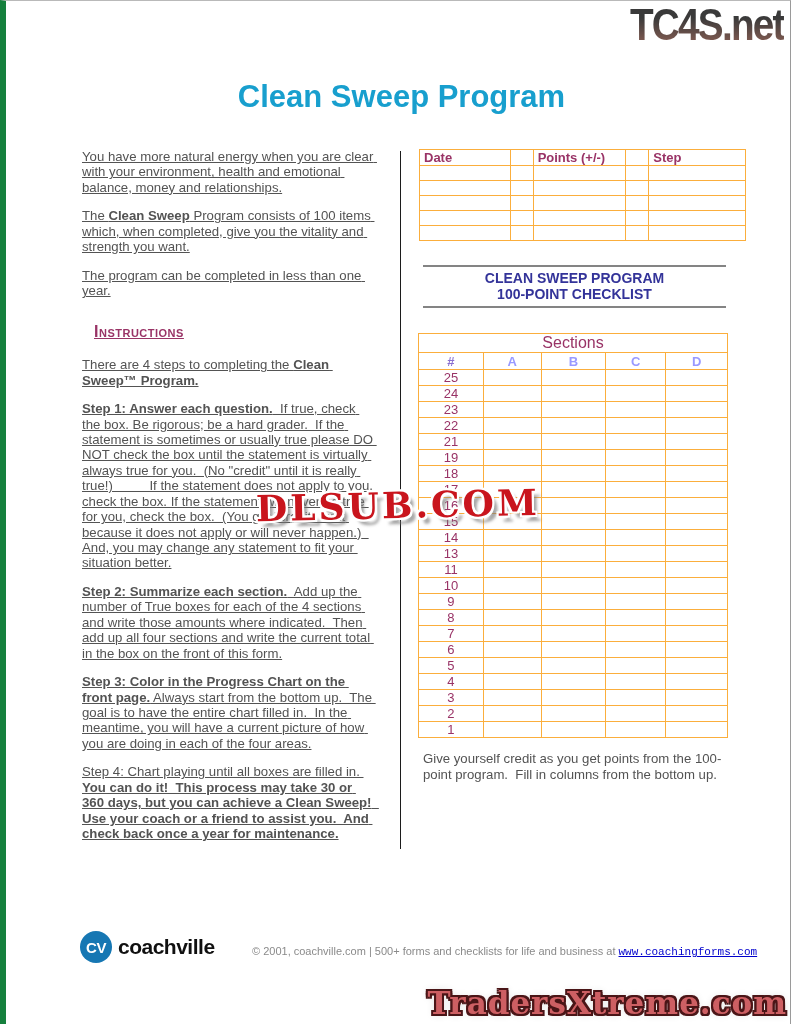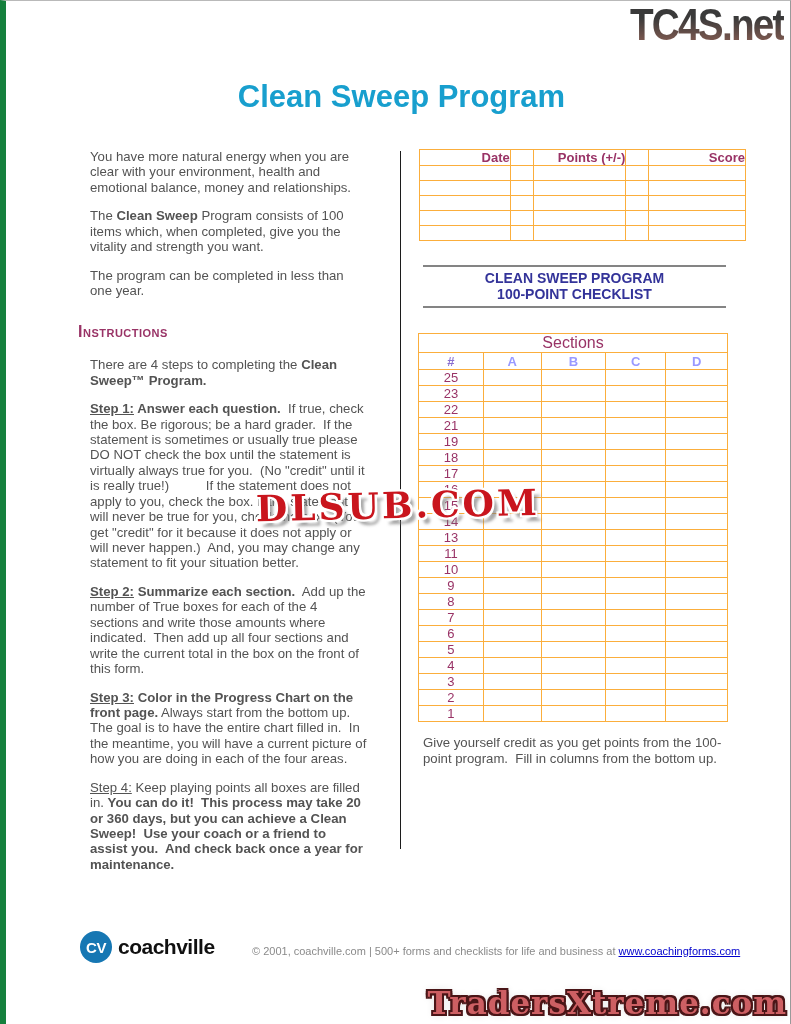--- a/index.html
+++ b/index.html
@@ -47,40 +47,40 @@
     z-index:30;
   }
   
   .title{
     position:absolute;top:78px;left:0;width:791px;text-align:center;
     font-size:31px;font-weight:bold;color:#189fce;letter-spacing:0px;
   }
   
   .divider{position:absolute;left:394px;top:150px;width:1px;height:698px;background:#1c1c1c;}
   .left-col{position:absolute;left:72px;top:148px;width:301px;font-size:13.2px;line-height:1.17;}
-  .left-col p{margin:0 12px 13px;white-space:pre-wrap;}
+  .left-col p{margin:0 4px 13px;white-space:pre-wrap;text-decoration:underline;}
   .left-col p.gap-lg{margin-bottom:24px;}
   .sec-heading{
     font-variant:small-caps;font-weight:bold;color:var(--maroon);
-    font-size:16px;letter-spacing:.5px;margin:10px 0 16px;
+    font-size:16px;letter-spacing:.5px;margin:10px 16px 16px;text-decoration:underline;
   }
   b.inline{color:var(--body-gray);}
   .step{margin:0 0 13px;}
   .step .lbl{font-weight:bold;text-decoration:underline;}
   .step .lbl.plain{font-weight:normal;}
   .step .ttl{font-weight:bold;}
   
   .right-col{position:absolute;left:413px;top:148px;width:330px;}
   .pc-heading{
     font-variant:small-caps;font-weight:bold;color:var(--navy);
     font-size:15px;letter-spacing:.4px;margin:2px 0 13px 4px;
   }
   table{border-collapse:collapse;}
   #progress-table{width:327px;}
-  #progress-table td{border:1px solid var(--orange);height:15px;font-size:13px;padding:0 0 0 4px;text-align:right;}
+  #progress-table td{border:1px solid var(--orange);height:15px;font-size:13px;padding:0 0 0 4px;}
   #progress-table tr:first-child td{height:16px;}
   #progress-table td.ph{color:var(--maroon);font-weight:bold;}
   .banner{
     margin:24px 0 0 4px;width:303px;
     border-top:2px solid #848484;border-bottom:2px solid #848484;
     padding:3px 0 4px;text-align:center;color:var(--navy);
     font-weight:bold;font-size:14px;line-height:1.15;
   }
   #sections-table{width:310px;margin:25px 0 0 -1px;}
   #sections-table td{border:1px solid var(--orange);height:15.5px;font-size:13px;text-align:center;}
@@ -94,21 +94,21 @@
   }
   
   .footer-logo{position:absolute;left:74px;top:930px;display:flex;align-items:center;justify-content:flex-end;}
   .cv-circle{
     width:32px;height:32px;border-radius:50%;background:#1677b3;
     color:#fff;font-weight:bold;font-size:15px;display:flex;
     align-items:center;justify-content:center;letter-spacing:-.5px;
   }
   .cv-name{font-size:21px;font-weight:bold;color:#101010;margin-left:6px;letter-spacing:-.5px;}
   .copyright{position:absolute;left:246px;top:944px;font-size:11px;color:#8a8a8a;white-space:nowrap;}
-  .copyright a{color:#0000cc;text-decoration:underline;}
+  .copyright a{color:#0000cc;text-decoration:underline;font-family:Liberation Mono, monospace;}
 </style>
 </head>
 <body>
 
 <div class="page">
 
   <div class="tc4s">TC4S.net</div>
 
   <div class="title">Clean Sweep Program</div>
 
@@ -122,40 +122,40 @@
     <div class="sec-heading">Instructions</div>
 
     <p><span>There are 4 steps to completing the </span><b class="inline">Clean Sweep™ Program.</b></p>
 
     <p class="step"><span class="lbl">Step 1:</span><span class="ttl"> Answer each question.</span><span>  If true, check the box. Be rigorous; be a hard grader.  If the statement is sometimes or usually true please DO NOT check the box until the statement is virtually always true for you.  (No "credit" until it is really true!)          If the statement does not apply to you, check the box. If the statement will never be true for you, check the box.  (You get "credit" for it because it does not apply or will never happen.)  And, you may change any statement to fit your situation better.</span></p>
 
     <p class="step"><span class="lbl">Step 2:</span><span class="ttl"> Summarize each section.</span><span>  Add up the number of True boxes for each of the 4 sections and write those amounts where indicated.  Then add up all four sections and write the current total in the box on the front of this form.</span></p>
 
     <p class="step"><span class="lbl">Step 3:</span><span class="ttl"> Color in the Progress Chart on the front page.</span><span> Always start from the bottom up.  The goal is to have the entire chart filled in.  In the meantime, you will have a current picture of how you are doing in each of the four areas.</span></p>
 
-    <p class="step"><span class="lbl plain">Step 4:</span><span> Keep playing points all boxes are filled in. </span><span class="ttl">You can do it!  This process may take 20 or 360 days, but you can achieve a Clean Sweep!  Use your coach or a friend to assist you.  And check back once a year for maintenance.</span></p>
+    <p class="step"><span class="lbl plain">Step 4:</span><span> Chart playing until all boxes are filled in. </span><span class="ttl">You can do it!  This process may take 30 or 360 days, but you can achieve a Clean Sweep!  Use your coach or a friend to assist you.  And check back once a year for maintenance.</span></p>
   </div>
 
   <div class="right-col">
 
     <table id="progress-table">
       <colgroup>
         <col style="width:91px">
           <col style="width:23px">
           <col style="width:93px">
           <col style="width:23px">
           <col style="width:97px">
       </colgroup>
       <tbody>
           <tr>
             <td class="ph">Date</td>
             <td class="ph"></td>
             <td class="ph">Points (+/-)</td>
             <td class="ph"></td>
-            <td class="ph">Score</td>
+            <td class="ph">Step</td>
           </tr>
           <tr>
             <td></td>
             <td></td>
             <td></td>
             <td></td>
             <td></td>
           </tr>
           <tr>
             <td></td>
@@ -213,20 +213,27 @@
             <td>D</td>
           </tr>
           <tr>
             <td class="num">25</td>
             <td></td>
             <td></td>
             <td></td>
             <td></td>
           </tr>
           <tr>
+            <td class="num">24</td>
+            <td></td>
+            <td></td>
+            <td></td>
+            <td></td>
+          </tr>
+          <tr>
             <td class="num">23</td>
             <td></td>
             <td></td>
             <td></td>
             <td></td>
           </tr>
           <tr>
             <td class="num">22</td>
             <td></td>
             <td></td>

